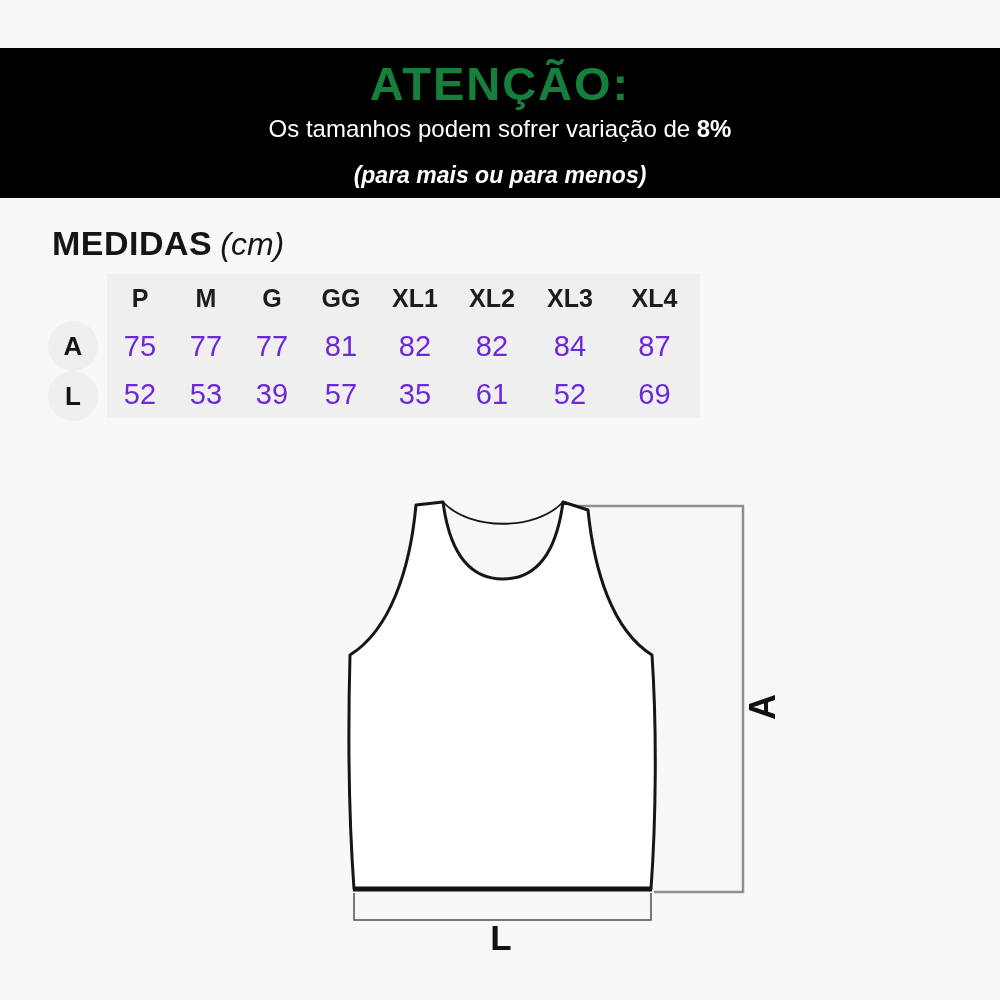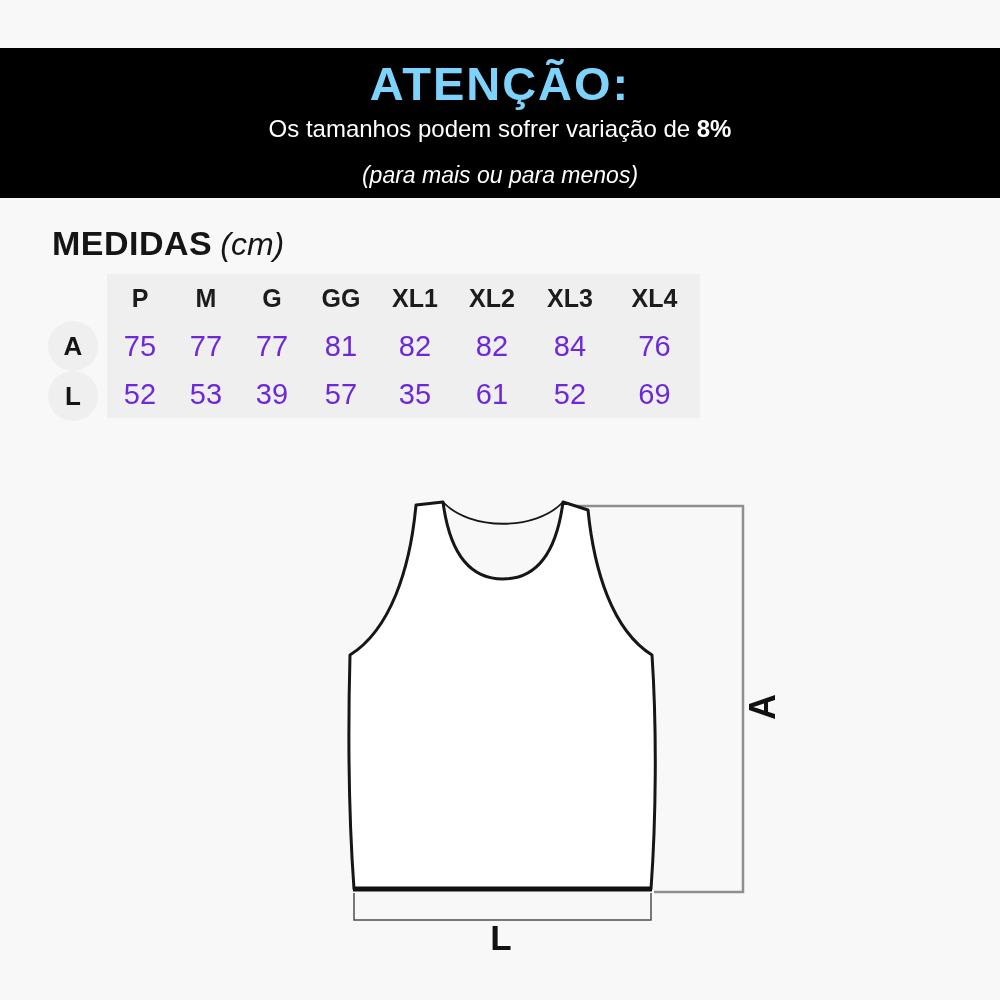--- a/index.html
+++ b/index.html
@@ -9,26 +9,26 @@
   .canvas { position:relative; width:1000px; height:1000px; background:#f8f8f8; overflow:hidden; }
 
   
   .banner {
     position:absolute; left:0; top:48px; width:1000px; height:150px;
     background:#000; color:#fff;
     display:flex; flex-direction:column; align-items:center; justify-content:center;
     text-align:center;
   }
   .banner-title {
-    color:#7dd3fc; font-size:47px; font-weight:800; letter-spacing:2px;
+    color:#15803d; font-size:47px; font-weight:800; letter-spacing:2px;
     line-height:52px;
   }
   .banner-subtitle { font-size:24px; font-weight:500; line-height:34px; margin-top:2px; }
   .banner-subtitle .bold { font-weight:800; }
-  .banner-note { font-size:23px; font-style:italic; font-weight:400; line-height:28px; margin-top:15px; }
+  .banner-note { font-size:23px; font-style:italic; font-weight:700; line-height:28px; margin-top:15px; }
 
   
   .heading { position:absolute; left:52px; top:224px; font-size:34px; line-height:38px; color:#151515; }
   .heading-main { font-weight:800; letter-spacing:0.5px; }
   .heading-unit { font-weight:400; font-style:italic; font-size:32px; margin-left:8px; }
 
   
   .size-table {
     position:absolute; left:107px; top:274px; width:593px; height:144px;
     background:#efefef;
@@ -82,21 +82,21 @@
     <div class="th">XL3</div>
     <div class="th">XL4</div>
 
     <div class="td">75</div>
     <div class="td">77</div>
     <div class="td">77</div>
     <div class="td">81</div>
     <div class="td">82</div>
     <div class="td">82</div>
     <div class="td">84</div>
-    <div class="td">76</div>
+    <div class="td">87</div>
 
     <div class="td">52</div>
     <div class="td">53</div>
     <div class="td">39</div>
     <div class="td">57</div>
     <div class="td">35</div>
     <div class="td">61</div>
     <div class="td">52</div>
     <div class="td">69</div>
   </div>

